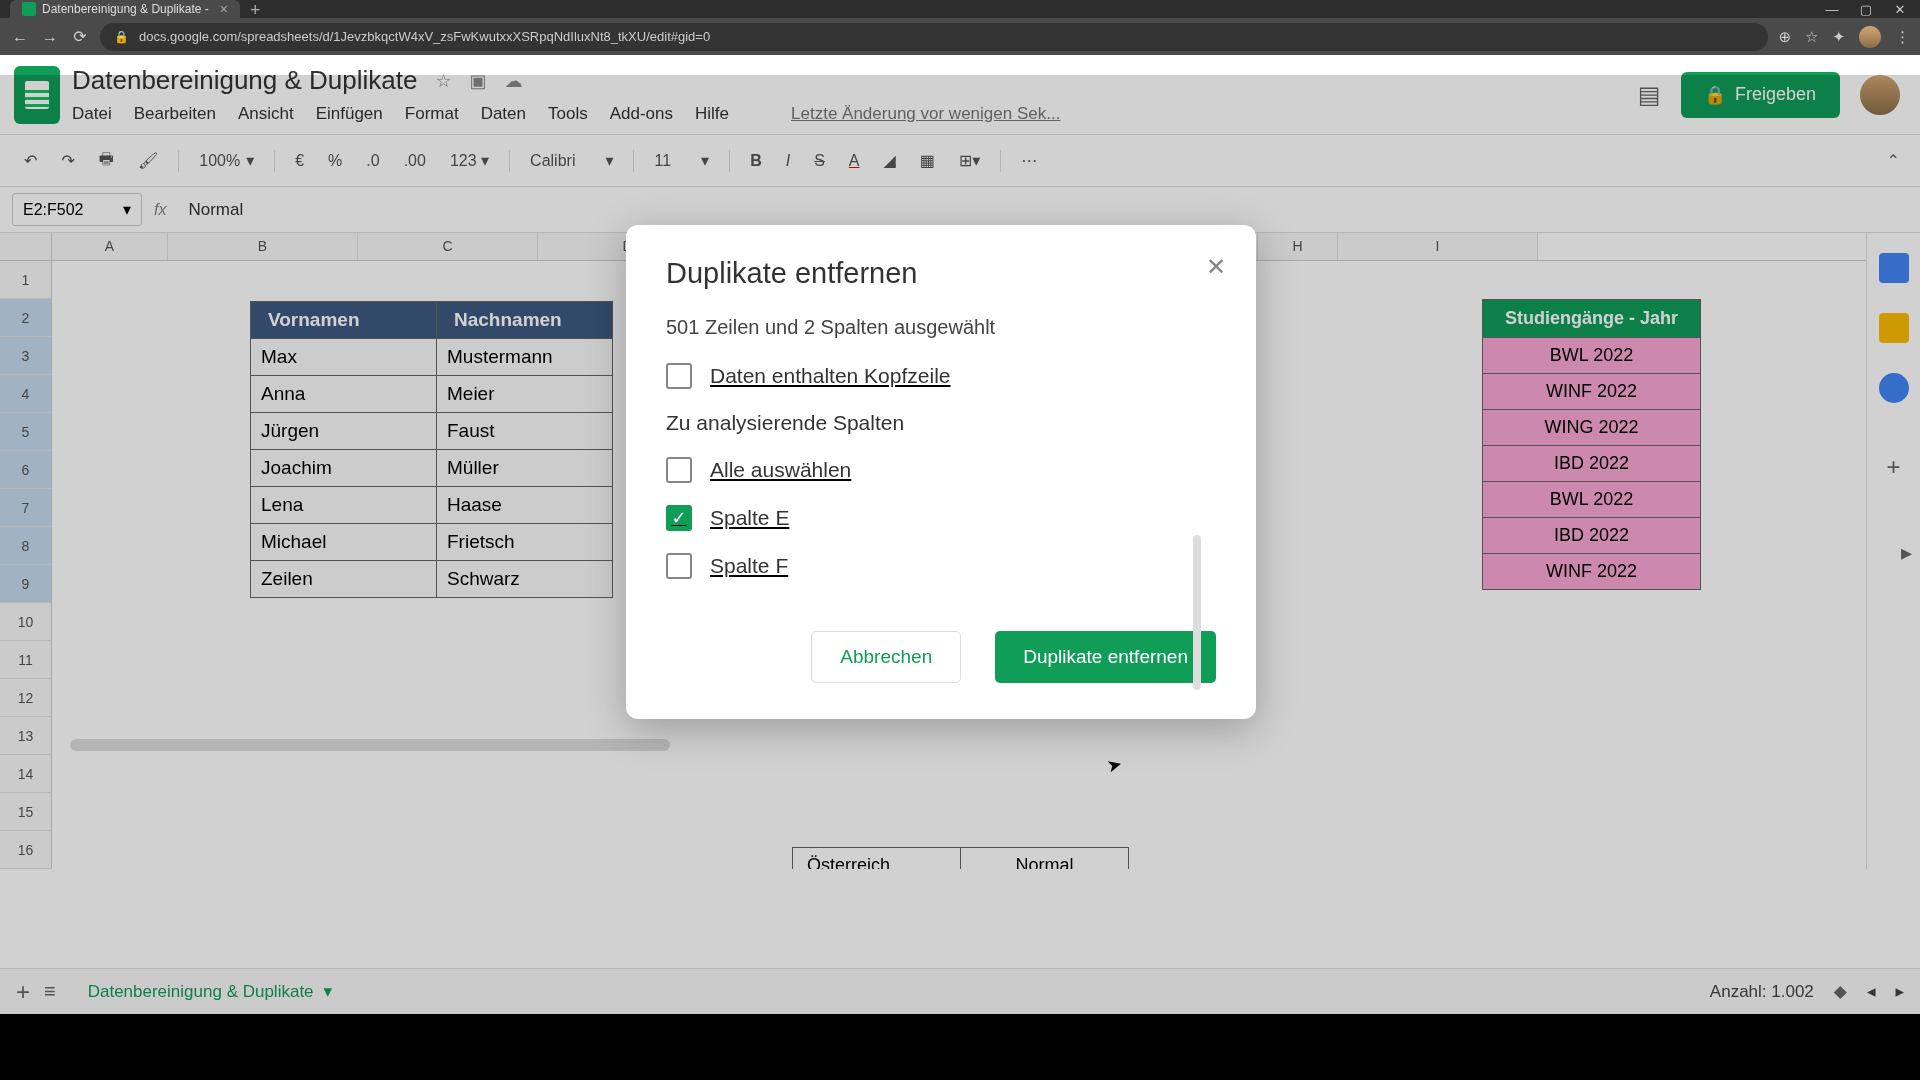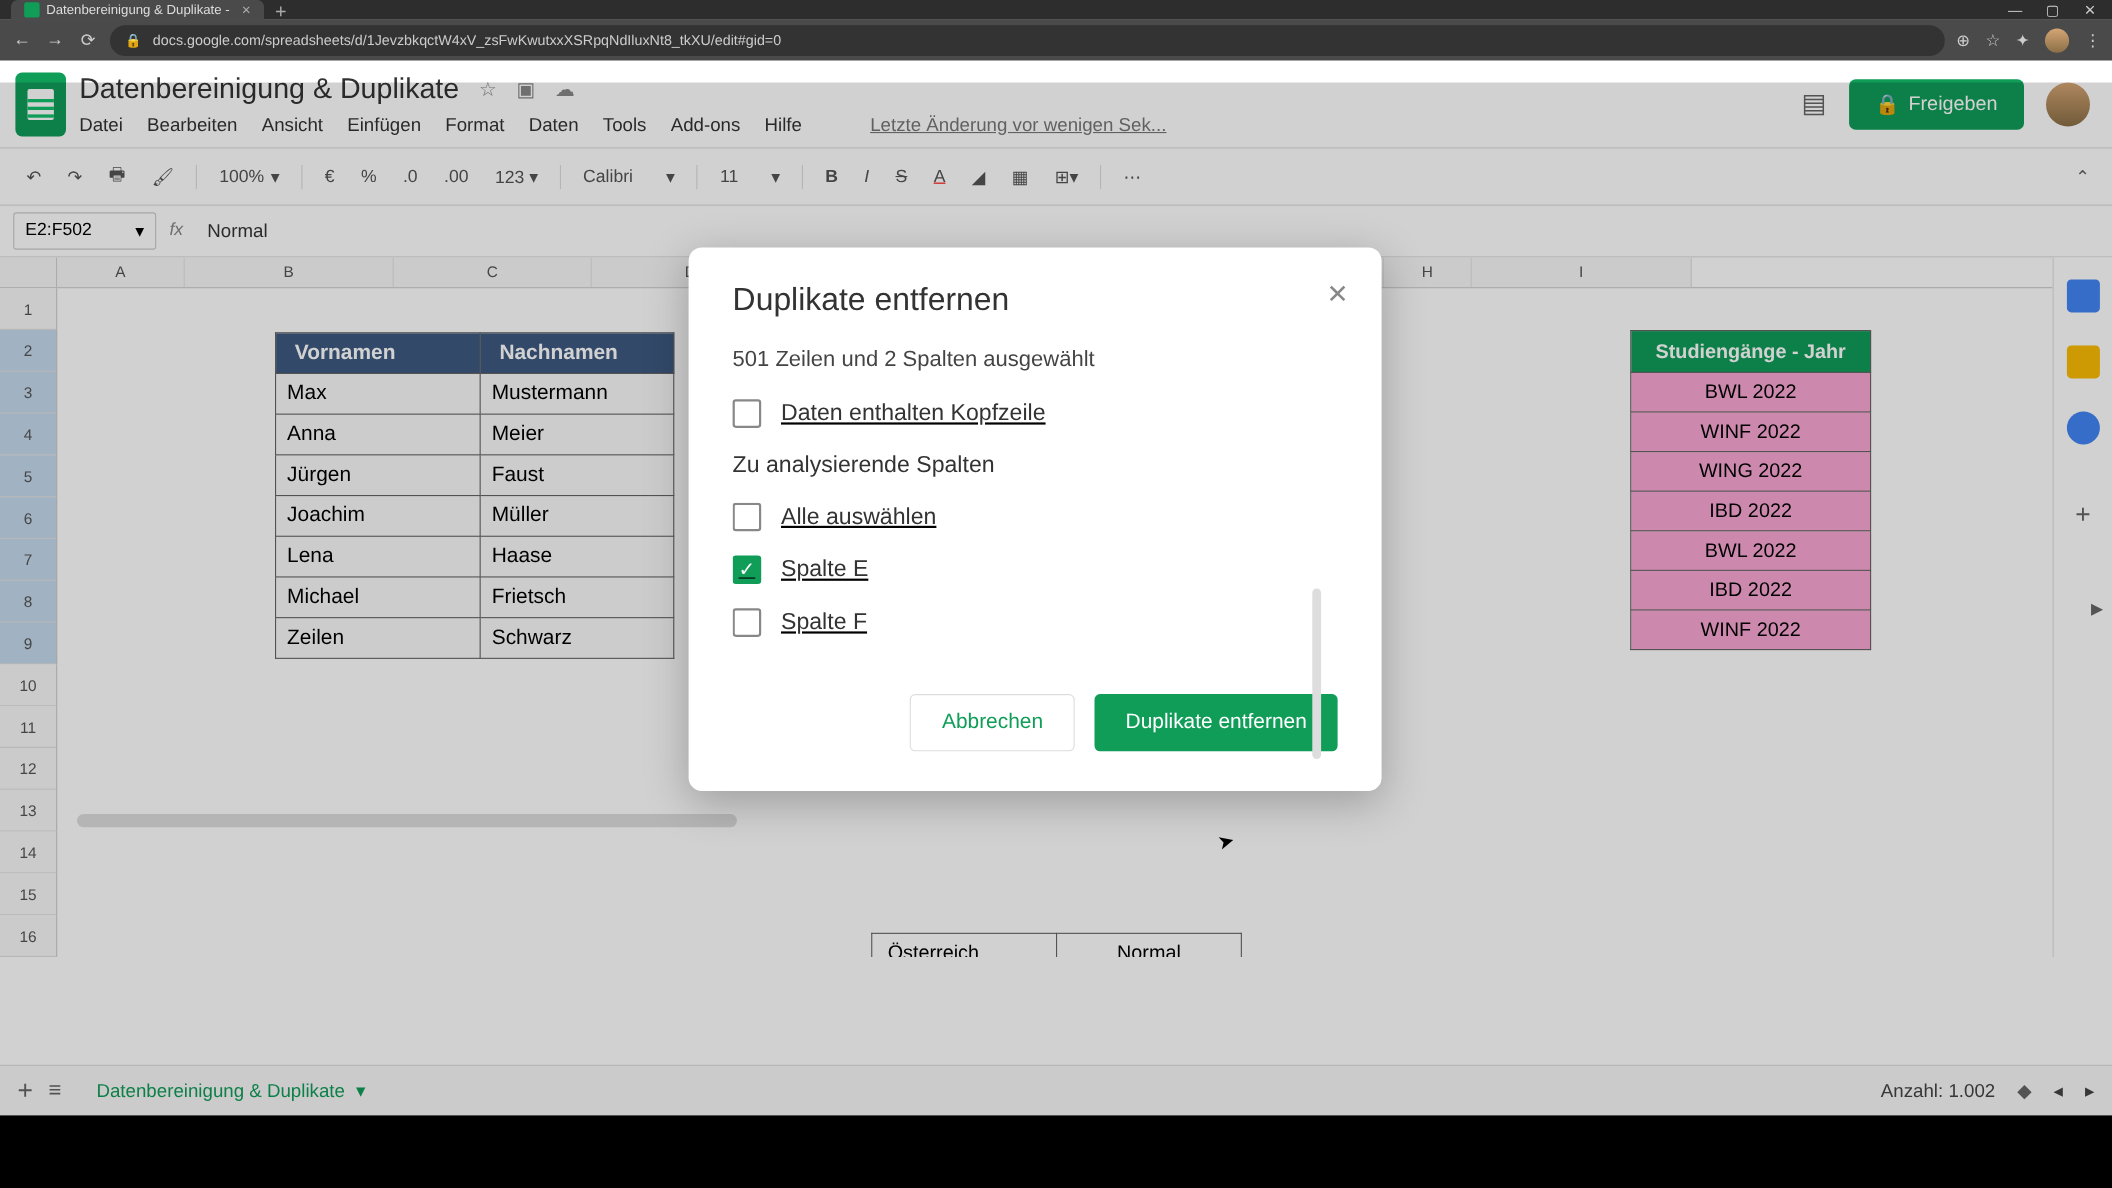--- a/index.html
+++ b/index.html
@@ -99,21 +99,21 @@
 .modal { position: absolute; top: 225px; left: 626px; width: 630px; background: #fff; border-radius: 12px; box-shadow: 0 10px 40px rgba(0,0,0,0.25); padding: 32px 40px 36px 40px; }
 .modal-title { font-size: 29px; color: #333; margin-bottom: 26px; }
 .modal-close { position: absolute; top: 28px; right: 30px; font-size: 24px; color: #888; cursor: pointer; }
 .modal-info { font-size: 20px; color: #444; margin-bottom: 24px; }
 .checkbox-row { display: flex; align-items: center; gap: 18px; margin-bottom: 22px; text-decoration: underline; }
 .cb { width: 26px; height: 26px; border: 2px solid #888; border-radius: 3px; cursor: pointer; display:flex; align-items:center; justify-content:center; }
 .cb.checked { background: #0f9d58; border-color: #0f9d58; color: #fff; font-size: 18px; }
 .cb-label { font-size: 21px; color: #333; }
 .section-label { font-size: 21px; color: #333; font-weight: 500; margin: 18px 0 22px 0; }
 .column-list { max-height: 180px; overflow-y: auto; padding-right: 10px; }
-.modal-buttons { display: flex; justify-content: flex-end; gap: 18px; margin-top: 30px; }
+.modal-buttons { display: flex; justify-content: flex-end; gap: 34px; margin-top: 30px; }
 .btn-cancel { background: #fff; border: 1px solid #ddd; color: #0f9d58; padding: 14px 28px; font-size: 19px; border-radius: 5px; cursor: pointer; }
 .btn-primary { background: #0f9d58; border: none; color: #fff; padding: 14px 28px; font-size: 19px; border-radius: 5px; cursor: pointer; font-weight:500;}
 .modal-scroll { position:absolute; right:55px; top:310px; width:8px; height:155px; background:#ddd; border-radius:4px;}
 
 .cursor { position: absolute; top: 754px; left: 1107px; font-size: 18px; color: #000; pointer-events: none; transform: rotate(-15deg); }
 
 .h-scroll { position:absolute; bottom:118px; left:70px; width:600px; height:12px; background:#ddd; border-radius:6px; }
 </style>
 </head>
 <body>

